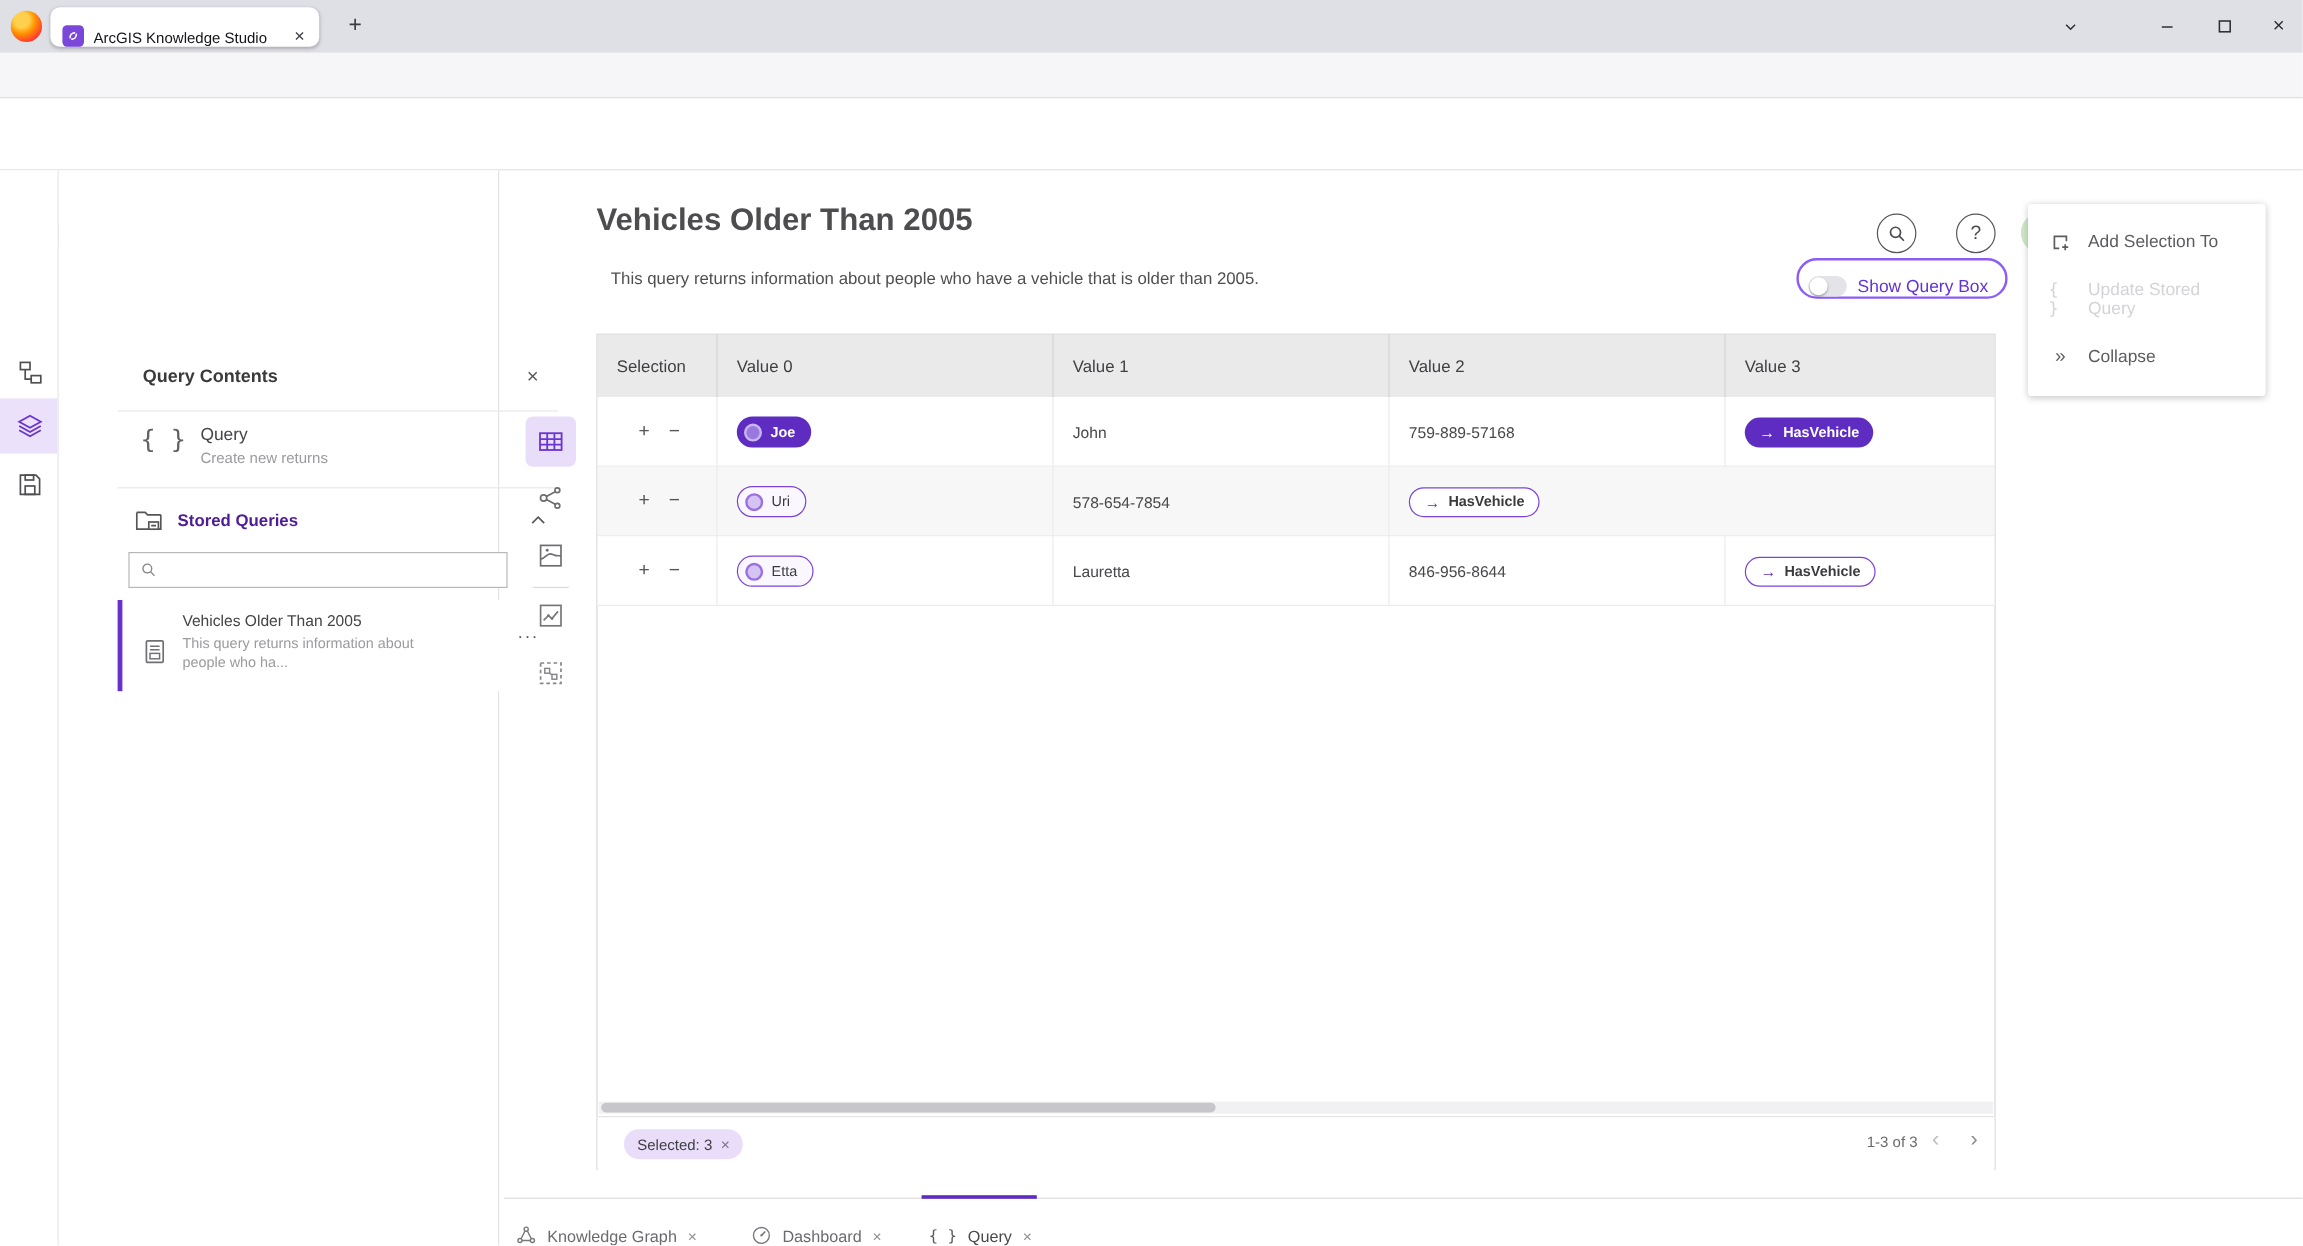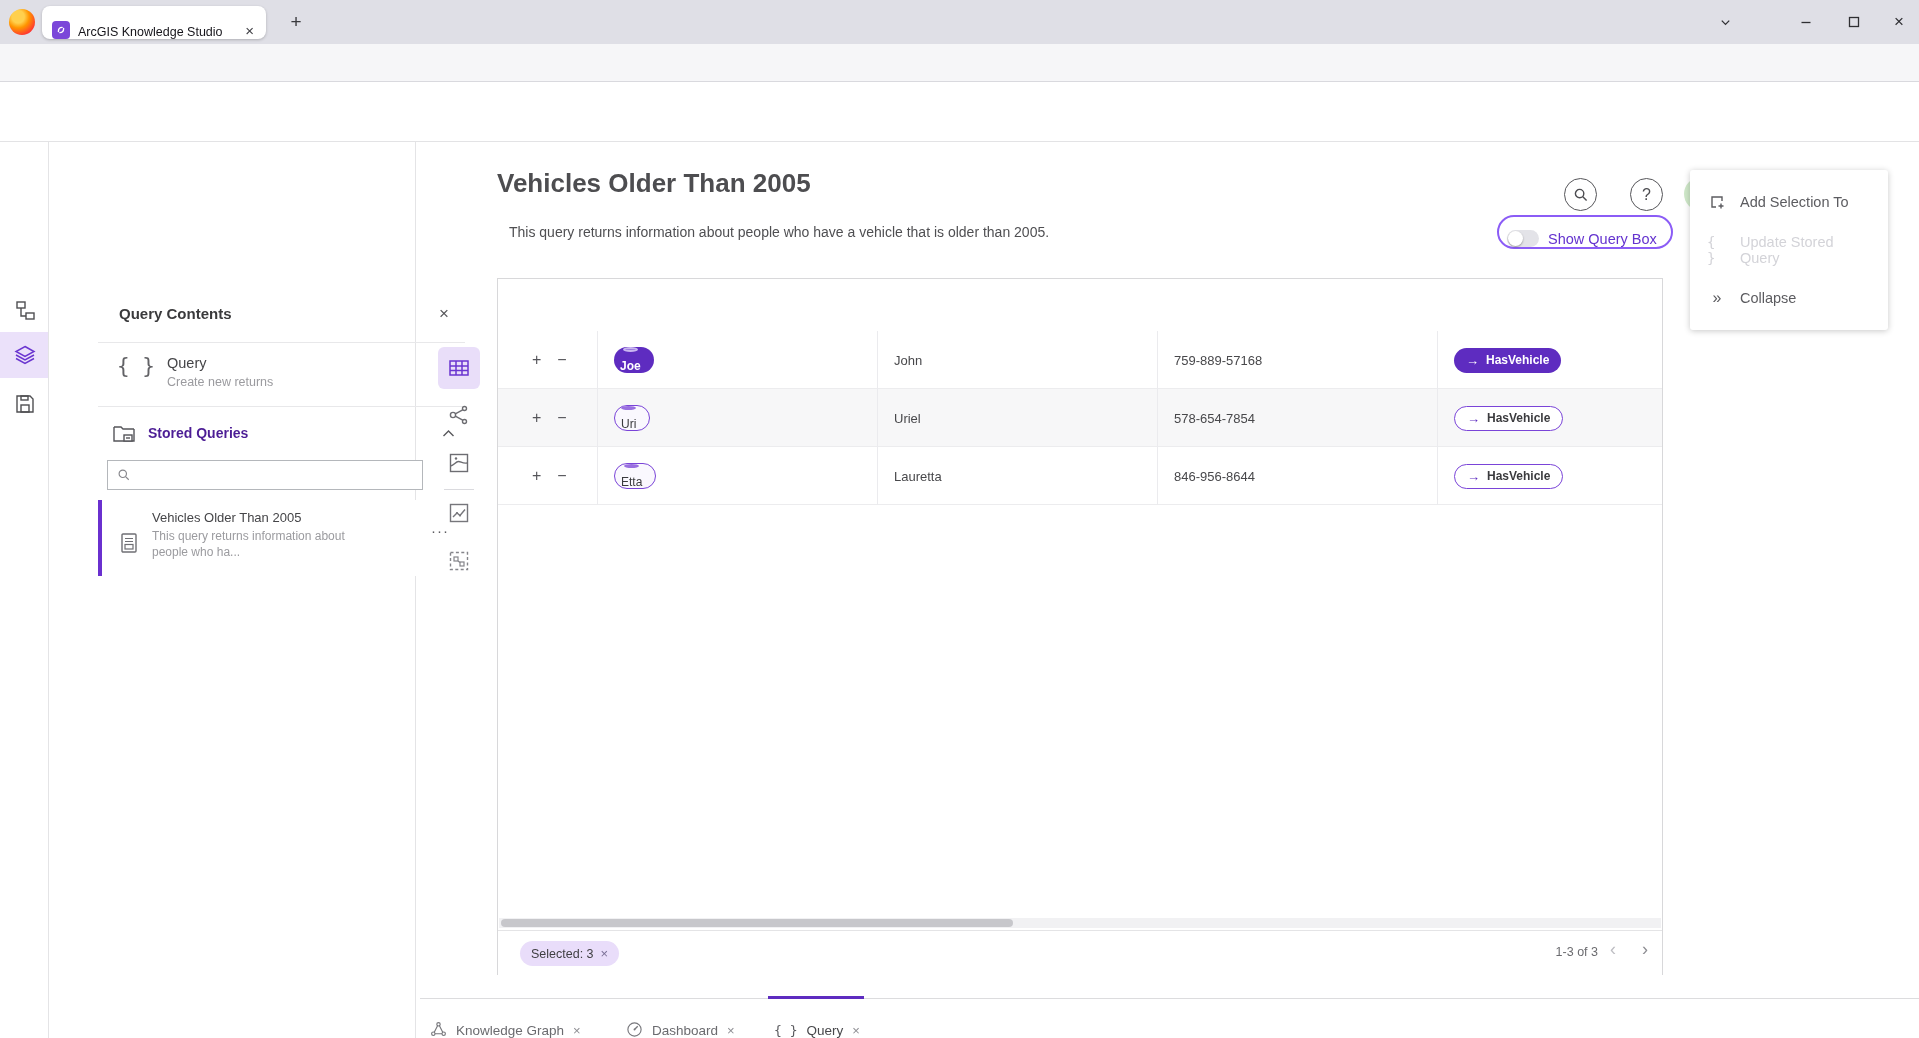--- a/index.html
+++ b/index.html
@@ -89,21 +89,21 @@
   .trow.alt { background:#f7f7f8; }
   .bcell { height:58px; display:flex; align-items:center; padding-left:16px; font-size:13px; color:#48484b;
     border-right:1px solid #ebebee; }
   .col-sel { width:100px; flex:none; }
   .col-v { width:280px; flex:none; }
   .col-last { flex:1; border-right:none !important; }
   .selcell { gap:16px; padding-left:34px !important; font-size:16px; color:#55555a; }
   .selcell span { cursor:default; }
 
   .pill { display:inline-flex; align-items:center; gap:7px; height:26px; border-radius:14px; padding:0 13px 0 6px;
-    font-size:12px;flex-direction:column; }
+    font-size:12px; }
   .pill .dot { width:15px; height:15px; border-radius:50%; }
   .pill.filled { background:#5e2cc0; color:#fff; font-weight:700; }
   .pill.filled .dot { background:#9a79de; border:2px solid #c9b6f0; }
   .pill.outline { background:#faf8fe; border:1.5px solid #7a44d8; color:#3b3b3e; }
   .pill.outline .dot { background:#d5c3f3; border:2px solid #9a70e0; }
 
   .rpill { display:inline-flex; align-items:center; gap:7px; height:25px; border-radius:13px; padding:0 12px;
     font-size:12px; }
   .rpill.filled { background:#5e2cc0; color:#fff; font-weight:700; }
   .rpill.filled .arr { color:#fff; }
@@ -360,20 +360,27 @@
   <div class="abs maindesc">This query returns information about people who have a vehicle that is older than 2005.</div>
 
   <div class="abs sqbox">
     <span class="sqswitch">
         <span class="sqknob"></span>
       </span>
     <span class="sqlabel">Show Query Box</span>
   </div>
 
   <div class="abs card">
+    <div class="abs thead">
+      <div class="hcell col-sel">Selection</div>
+      <div class="hcell col-v">Value 0</div>
+      <div class="hcell col-v">Value 1</div>
+      <div class="hcell col-v">Value 2</div>
+      <div class="hcell col-last">Value 3</div>
+    </div>
 
     <div class="abs" style="left:0; top:52px; width:1164px;">
 
       <div class="trow">
         <div class="bcell col-sel selcell">
           <span>+</span>
           <span>−</span>
         </div>
         <div class="bcell col-v">
           <span class="pill filled">
@@ -395,21 +402,20 @@
         <div class="bcell col-sel selcell">
           <span>+</span>
           <span>−</span>
         </div>
         <div class="bcell col-v">
           <span class="pill outline">
               <span class="dot"></span>
               <span>Uri</span>
             </span>
         </div>
-        <div class="bcell col-v">Uriel</div>
         <div class="bcell col-v">578-654-7854</div>
         <div class="bcell col-last">
           <span class="rpill outline">
               <span class="arr">→</span>
               <span>HasVehicle</span>
             </span>
         </div>
       </div>
 
       <div class="trow">

